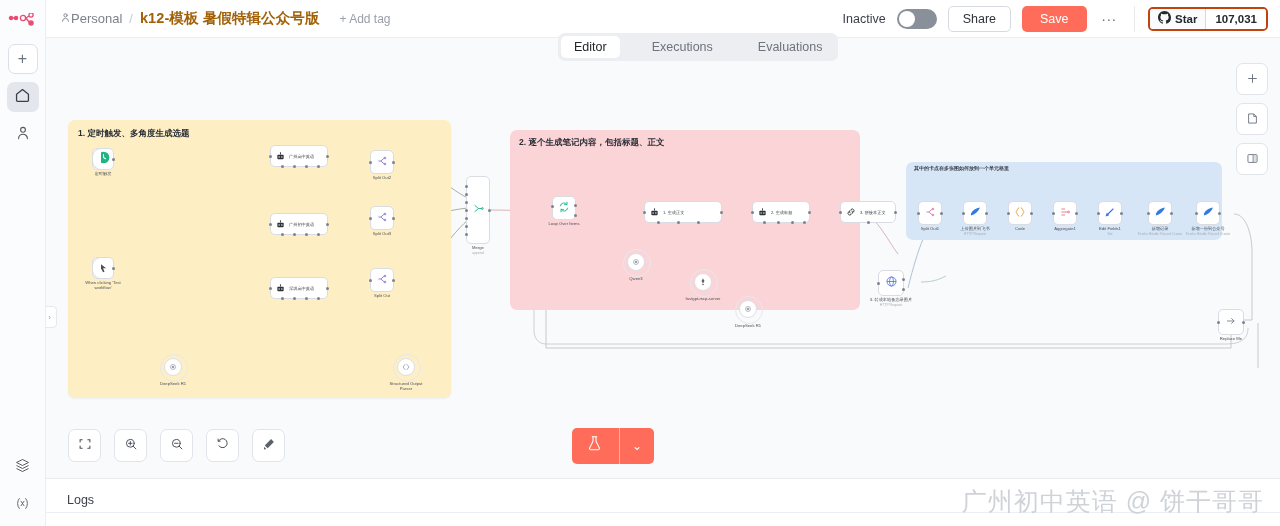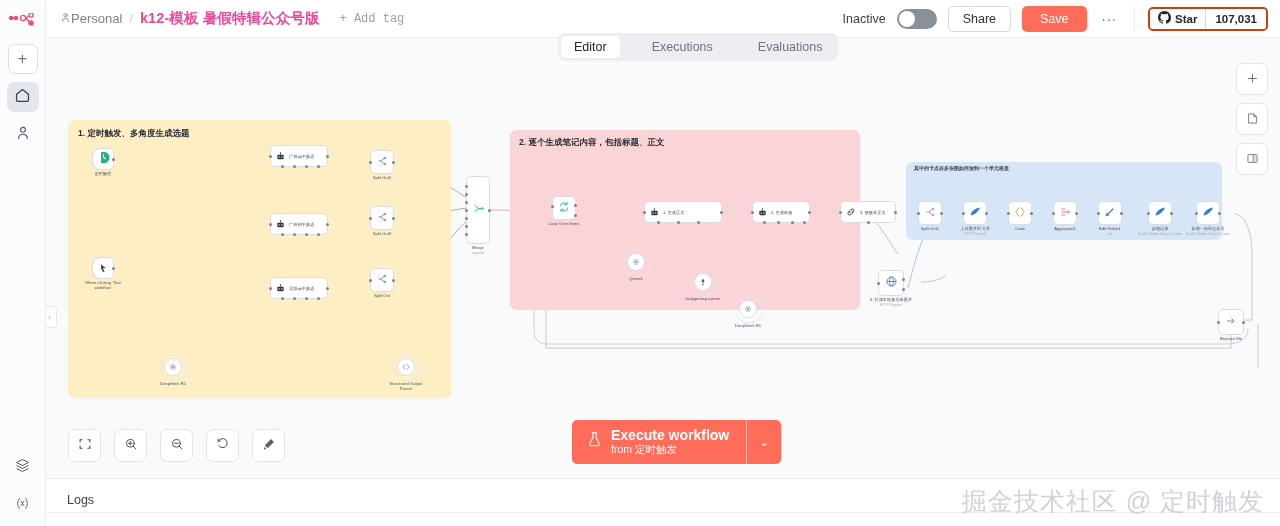--- a/index.html
+++ b/index.html
@@ -33,22 +33,22 @@
 
   
   .header {
     position: absolute; left: 46px; top: 0; right: 0; height: 38px;
     background: #fff; border-bottom: 1px solid #ebedf0;
     display: flex; align-items: center; padding: 0 12px 0 14px; gap: 0;
   }
   .crumbs { display: flex; align-items: center; gap: 7px; font-size: 13px; color: #7d818a; }
   .crumb-personal { display: flex; align-items: center; }
   .crumb-sep { color: #c7cad1; }
-  .crumb-title { color: #ec4899; font-size: 14.5px; font-weight: 600; letter-spacing: .1px; }
-  .add-tag { color: #9aa0a9; font-size: 12px; margin-left: 13px; font-family: Liberation Mono, monospace; }
+  .crumb-title { color: #a16207; font-size: 14.5px; font-weight: 600; letter-spacing: .1px; }
+  .add-tag { color: #9aa0a9; font-size: 12px; margin-left: 13px; }
   .hdr-right { margin-left: auto; display: flex; align-items: center; gap: 11px; }
   .inactive-lbl { font-size: 12.5px; color: #3c4149; }
   .toggle {
     width: 40px; height: 20px; border-radius: 11px; background: #8a9099;
     position: relative; display: inline-block;
   }
   .toggle .knob {
     position: absolute; width: 16px; height: 16px; border-radius: 50%;
     background: #fff; top: 2px; left: 2px;
   }
@@ -786,29 +786,25 @@
     </div>
 
     <div class="exec-wrap">
       <div class="exec">
         <span>
           <svg width="15" height="17" viewBox="0 0 20 22" fill="none" stroke="#ffffff" stroke-width="1.4" stroke-linecap="round" stroke-linejoin="round">
               <path d="M8 2 v6 L3.5 17 a1.5 1.5 0 0 0 1.3 2.2 h10.4 a1.5 1.5 0 0 0 1.3-2.2 L12 8 V2"></path>
               <path d="M7 2 h6"></path>
             </svg>
         </span>
-        <span>
-          <span class="exec-t1" style="display:block;">Execute workflow</span>
-          <span class="exec-t2" style="display:block;">from 定时触发</span>
-        </span>
       </div>
       <div class="exec-caret">
         <span>⌄</span>
       </div>
     </div>
   </div>
 
   <div class="logs">
     <div class="logs-label">Logs</div>
     <div class="logs-rule"></div>
-    <div class="watermark">掘金技术社区 @ 定时触发</div>
+    <div class="watermark">广州初中英语 @ 饼干哥哥</div>
   </div>
 </div>
 
 </body></html>

